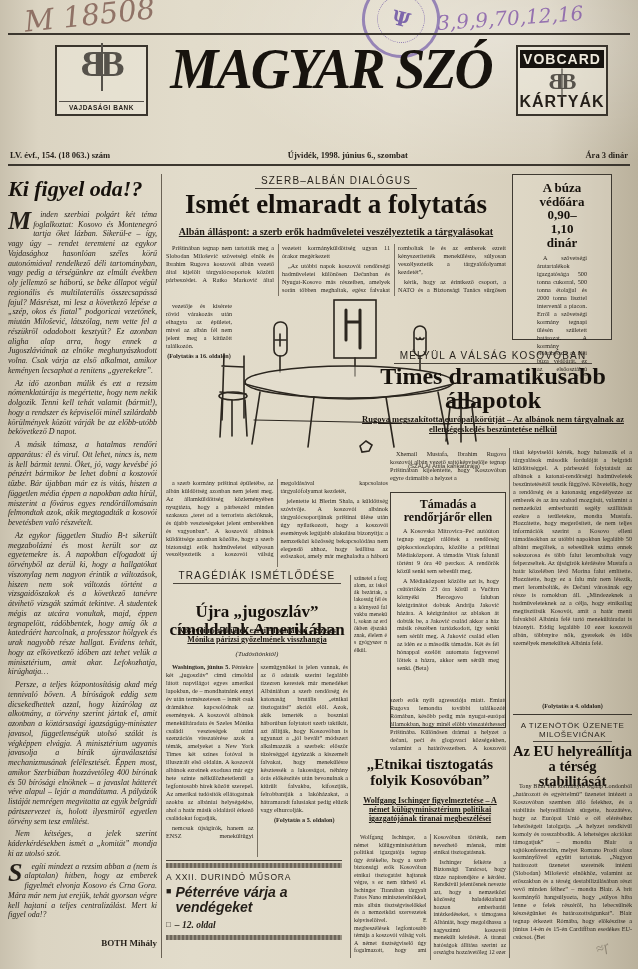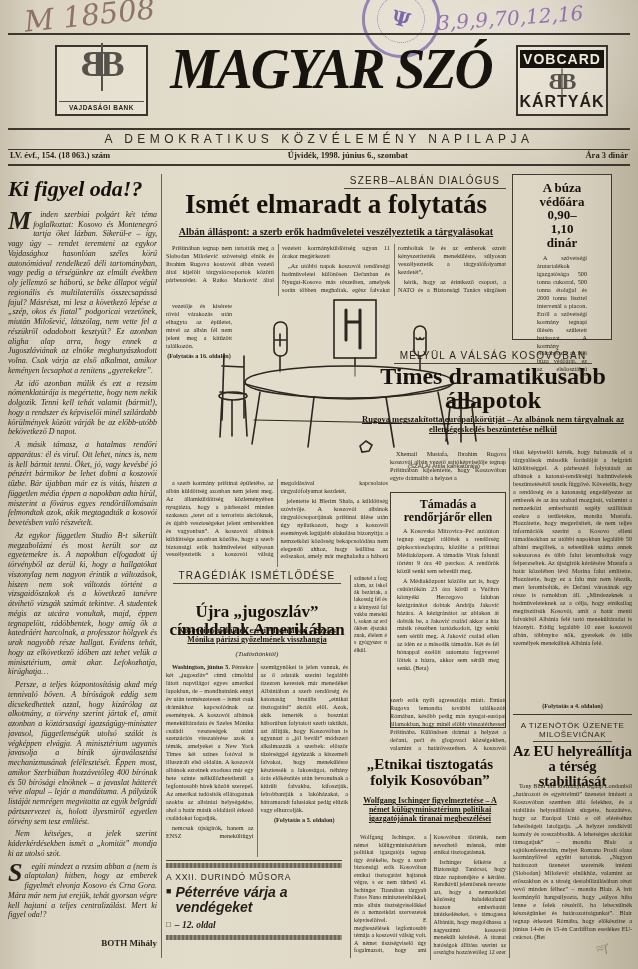--- a/index.html
+++ b/index.html
@@ -84,21 +84,20 @@
   <div class="abs logo-box" style="left:516px;top:45px;width:92px;height:71px;">
     <div class="vob-bar">VOBCARD</div>
     <div class="mono" style="transform:scale(.62);height:26px;">
         <span class="m1">B</span>
         <span class="m2">B</span>
         <i></i>
       </div>
     <div class="kartyak">KÁRTYÁK</div>
   </div>
 
-  <div class="abs subtitle-bar" style="left:8px;top:128px;width:622px;">A DEMOKRATIKUS KÖZVÉLEMÉNY NAPILAPJA</div>
 
   <div class="abs dateline-row" style="left:8px;top:148px;width:622px;box-sizing:border-box;">
     <span>LV. évf., 154. (18 063.) szám</span>
     <span>Újvidék, 1998. június 6., szombat</span>
     <span>Ára 3 dinár</span>
   </div>
 
   <div class="vr" style="left:161px;top:174px;height:784px;"></div>
   <div class="vr" style="left:350px;top:575px;height:383px;"></div>
   <div class="vr" style="left:509px;top:448px;height:510px;"></div>
@@ -108,21 +107,21 @@
     <p><span class="drop">M</span><span>inden szerbiai polgárt két téma foglalkoztat: Kosovo és Montenegró tartja őket lázban. Sikerül-e – így, vagy úgy – rendet teremteni az egykor Vajdasághoz hasonlóan széles körű autonómiával rendelkező déli tartományban, vagy pedig a térségünkre az elmúlt években oly jellemző se háború, se béke állapot végül regionális és multilaterális összecsapássá fajul? Másrészt, mi lesz a következő lépése a „szép, okos és fiatal” podgoricai vezetőnek, miután Milošević, látszólag, nem vette fel a részükről odadobott kesztyűt? Ez azonban aligha alap arra, hogy ennek a Jugoszláviának az elnöke meghunyászkodott volna. Csak várja az első alkalmat, amikor keményen lecsaphat a renitens „gyerekekre”.</span></p>
     <p>Az idő azonban múlik és ezt a rezsim nómenklatúrája is megértette, hogy nem nekik dolgozik. Tenni kell tehát valamit (bármit!), hogy a rendszer és képviselői minél szilárdabb körülmények között várják be az előbb-utóbb bekövetkező D napot.</p>
     <p>A másik támasz, a hatalmas rendőri apparátus: él és virul. Ott lehet, nincs is, nem is kell bármit tenni. Őket, jó, vagy kevésbé jó pénzért bármikor be lehet dobni a koszovói tűzbe. Bár újabban már ez is vitás, hiszen a független média éppen a napokban adta hírül, miszerint a főváros egyes rendőrállomásain felmondtak azok, akik megtagadták a kosovói bevetésben való részvételt.</p>
     <p>Az egykor független Studio B-t sikerült megzabolázni és most került sor az egyetemekre is. A napokban elfogadott új törvényből az derül ki, hogy a hallgatókat viszonylag nem nagyon érintik a változások, hiszen nem sok változás történt a vizsgaidőszakok és a következő tanévre átvihető vizsgák számát tekintve. A studentek mégis az utcára vonultak, majd, éppen tegnapelőtt, rádöbbentek, hogy amíg ők a katedráért harcolnak, a professzor hölgyek és urak nagyobb része hallgat. Evidens tehát, hogy az elkövetkező időben azt tehet velük a minisztérium, amit akar. Lefokozhatja, kirúghatja…</p>
     <p>Persze, a teljes központosításig akad még tennivaló bőven. A bíróságok eddig sem dicsekedhettek azzal, hogy kizárólag az alkotmány, a törvény szerint jártak el, amit azonban a köztársasági igazságügy-miniszter javasol, függetlenségük utolsó szálát is végképpen elvágja. A minisztérium ugyanis javasolja a bírák újraválasztási mechanizmusának felélesztését. Éppen most, amikor Szerbiában hozzávetőleg 400 bírónak és 50 bírósági elnöknek – a javaslat hátterét véve alapul – lejár a mandátuma. A pályázók listáját nemrégen megvitatta az egyik belgrádi pártszervezet is, holott ilyesmiről egyetlen törvény sem tesz említést.</p>
     <p>Nem kétséges, a jelek szerint káderkérdésekben ismét a „komität” mondja ki az utolsó szót.</p>
     <p><span class="drop">S</span><span>egíti mindezt a rezsim abban a (nem is alaptalan) hitben, hogy az emberek figyelmét elvonja Kosovo és Crna Gora. Mára már nem jut erejük, tehát gyorsan végre kell hajtani a teljes centralizálást. Mert ki figyel oda!?</span></p>
   </div>
   <div class="abs byline" style="left:8px;top:938px;width:149px;">BOTH Mihály</div>
 
-  <div class="abs kicker" style="left:166px;top:175px;width:340px;text-align:right;"><span>SZERB–ALBÁN DIALÓGUS</span></div>
+  <div class="abs kicker" style="left:166px;top:175px;width:340px;"><span>SZERB–ALBÁN DIALÓGUS</span></div>
   <div class="abs headline" style="left:166px;top:190px;width:340px;font-size:27px;">Ismét elmaradt a folytatás</div>
   <div class="abs subhead" style="left:166px;top:226px;width:340px;font-size:10px;">Albán álláspont: a szerb erők hadműveletei veszélyeztetik a tárgyalásokat</div>
   <div class="abs body-txt cols3" style="left:166px;top:244px;width:340px;height:52px;">
     <p>Prištinában tegnap nem tartották meg a Slobodan Milošević szövetségi elnök és Ibrahim Rugova koszovói albán vezető által kijelölt tárgyalócsoportok közötti párbeszédet. A Ratko Marković által vezetett kormányküldöttség ugyan 11 órakor megérkezett</p>
     <p>„Az utóbbi napok koszovói rendőrségi hadműveletei különösen Dečanban és Nyugat-Kosovo más részeiben, amelyek során többen meghaltak, egész falvakat romboltak le és az emberek ezreit kényszerítették menekülésre, súlyosan veszélyeztetik a tárgyalófolyamat kezdetét”,</p>
     <p>kérik, hogy az érintkező csoport, a NATO és a Biztonsági Tanács sürgősen vitassa meg az elszomorító koszovói helyzetet, és tegyen megfelelő intézkedéseket az állapotok csillapítására és a tárgyalófolyamat megkezdésére. Ratko Marković, az államküldöttség</p>
   </div>
   <div class="abs body-txt" style="left:166px;top:302px;width:66px;height:70px;">
     <p>vezetője és kísérete rövid várakozás után elhagyta az épületet, mivel az albán fél nem jelent meg a kitűzött találkozón.</p>
     <p class="cont">(Folytatás a 16. oldalon)</p>

